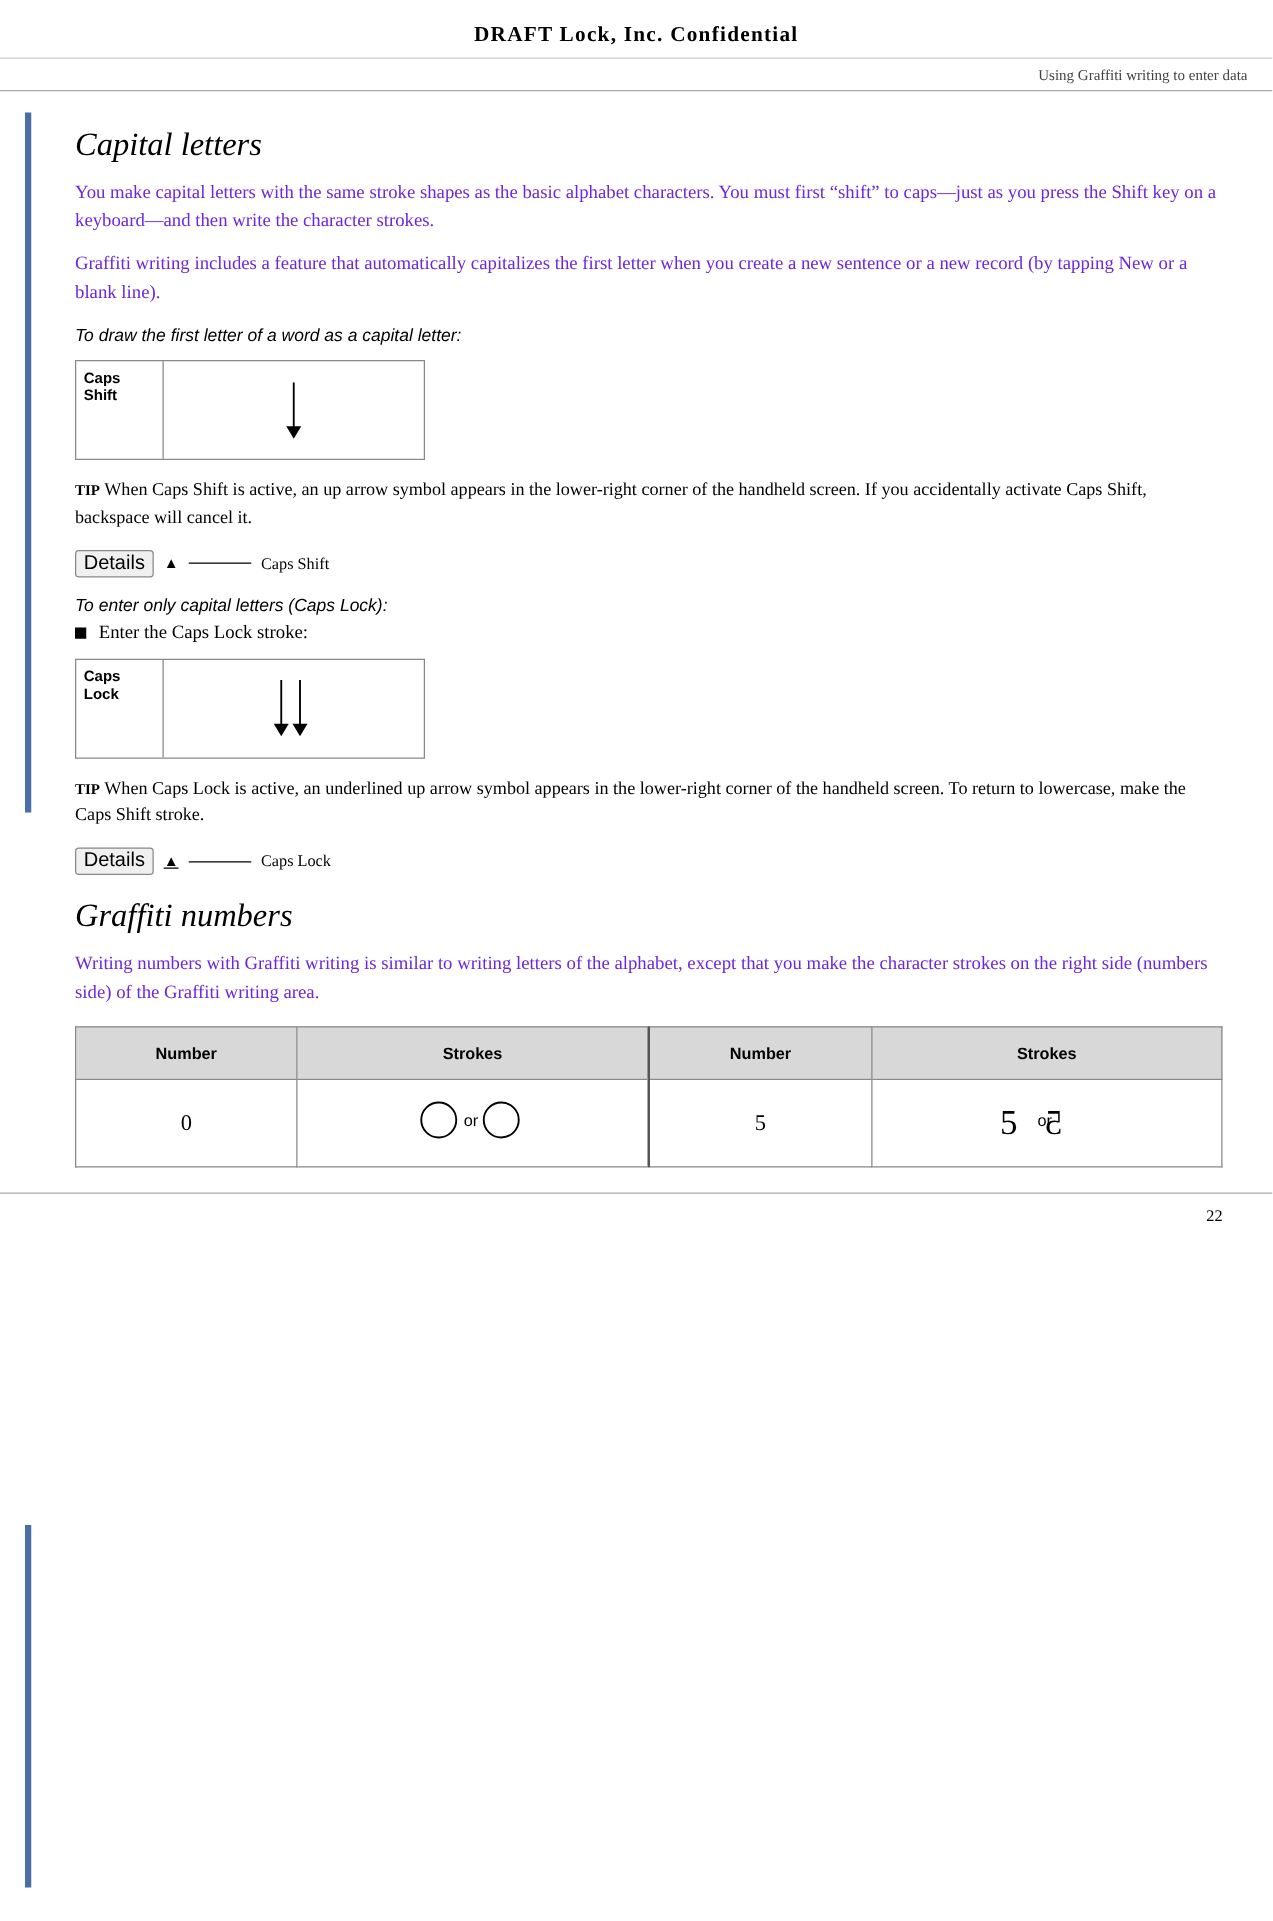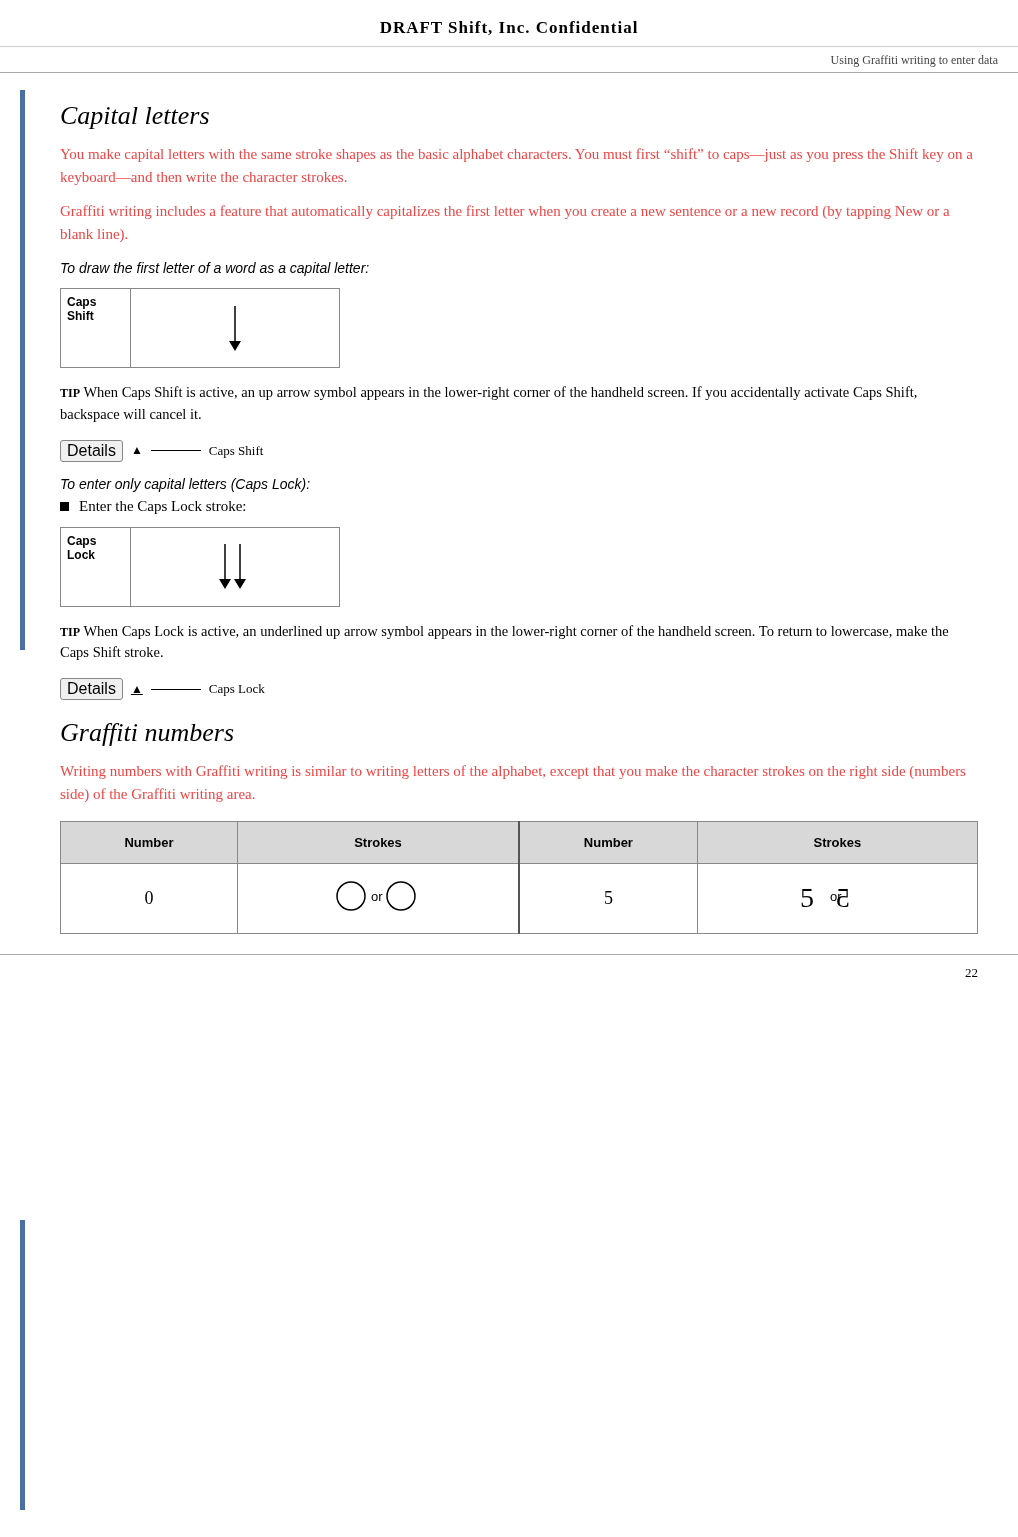--- a/index.html
+++ b/index.html
@@ -58,21 +58,21 @@
       font-weight: normal;
       color: #000;
       margin: 18px 0 12px 0;
     }
 
     
     .body-text {
       font-size: 15px;
       line-height: 1.55;
       margin-bottom: 10px;
-      color: #ef4444;
+      color: #6d28d9;
     }
 
     
     .instruction-italic {
       font-style: italic;
       font-size: 14px;
       font-family: Arial, sans-serif;
       margin: 14px 0 6px 0;
       color: #000;
     }
@@ -195,21 +195,21 @@
     
     
   </style>
 </head>
 <body>
 
 <div class="left-bar" style="top: 90px; height: 560px;"></div>
 
 <div class="left-bar" style="top: 1220px; height: 290px;"></div>
 
-<div class="page-header">DRAFT   Shift, Inc. Confidential</div>
+<div class="page-header">DRAFT   Lock, Inc. Confidential</div>
 <div class="page-subheader">Using Graffiti writing to enter data</div>
 
 <div class="content">
 
   <div class="section-heading">Capital letters</div>
 
   <p class="body-text">You make capital letters with the same stroke shapes as the basic alphabet characters. You must first “shift” to caps—just as you press the Shift key on a keyboard—and then write the character strokes.</p>
   <p class="body-text">Graffiti writing includes a feature that automatically capitalizes the first letter when you create a new sentence or a new record (by tapping New or a blank line).</p>
 
   <div class="instruction-italic">To draw the first letter of a word as a capital letter:</div>

